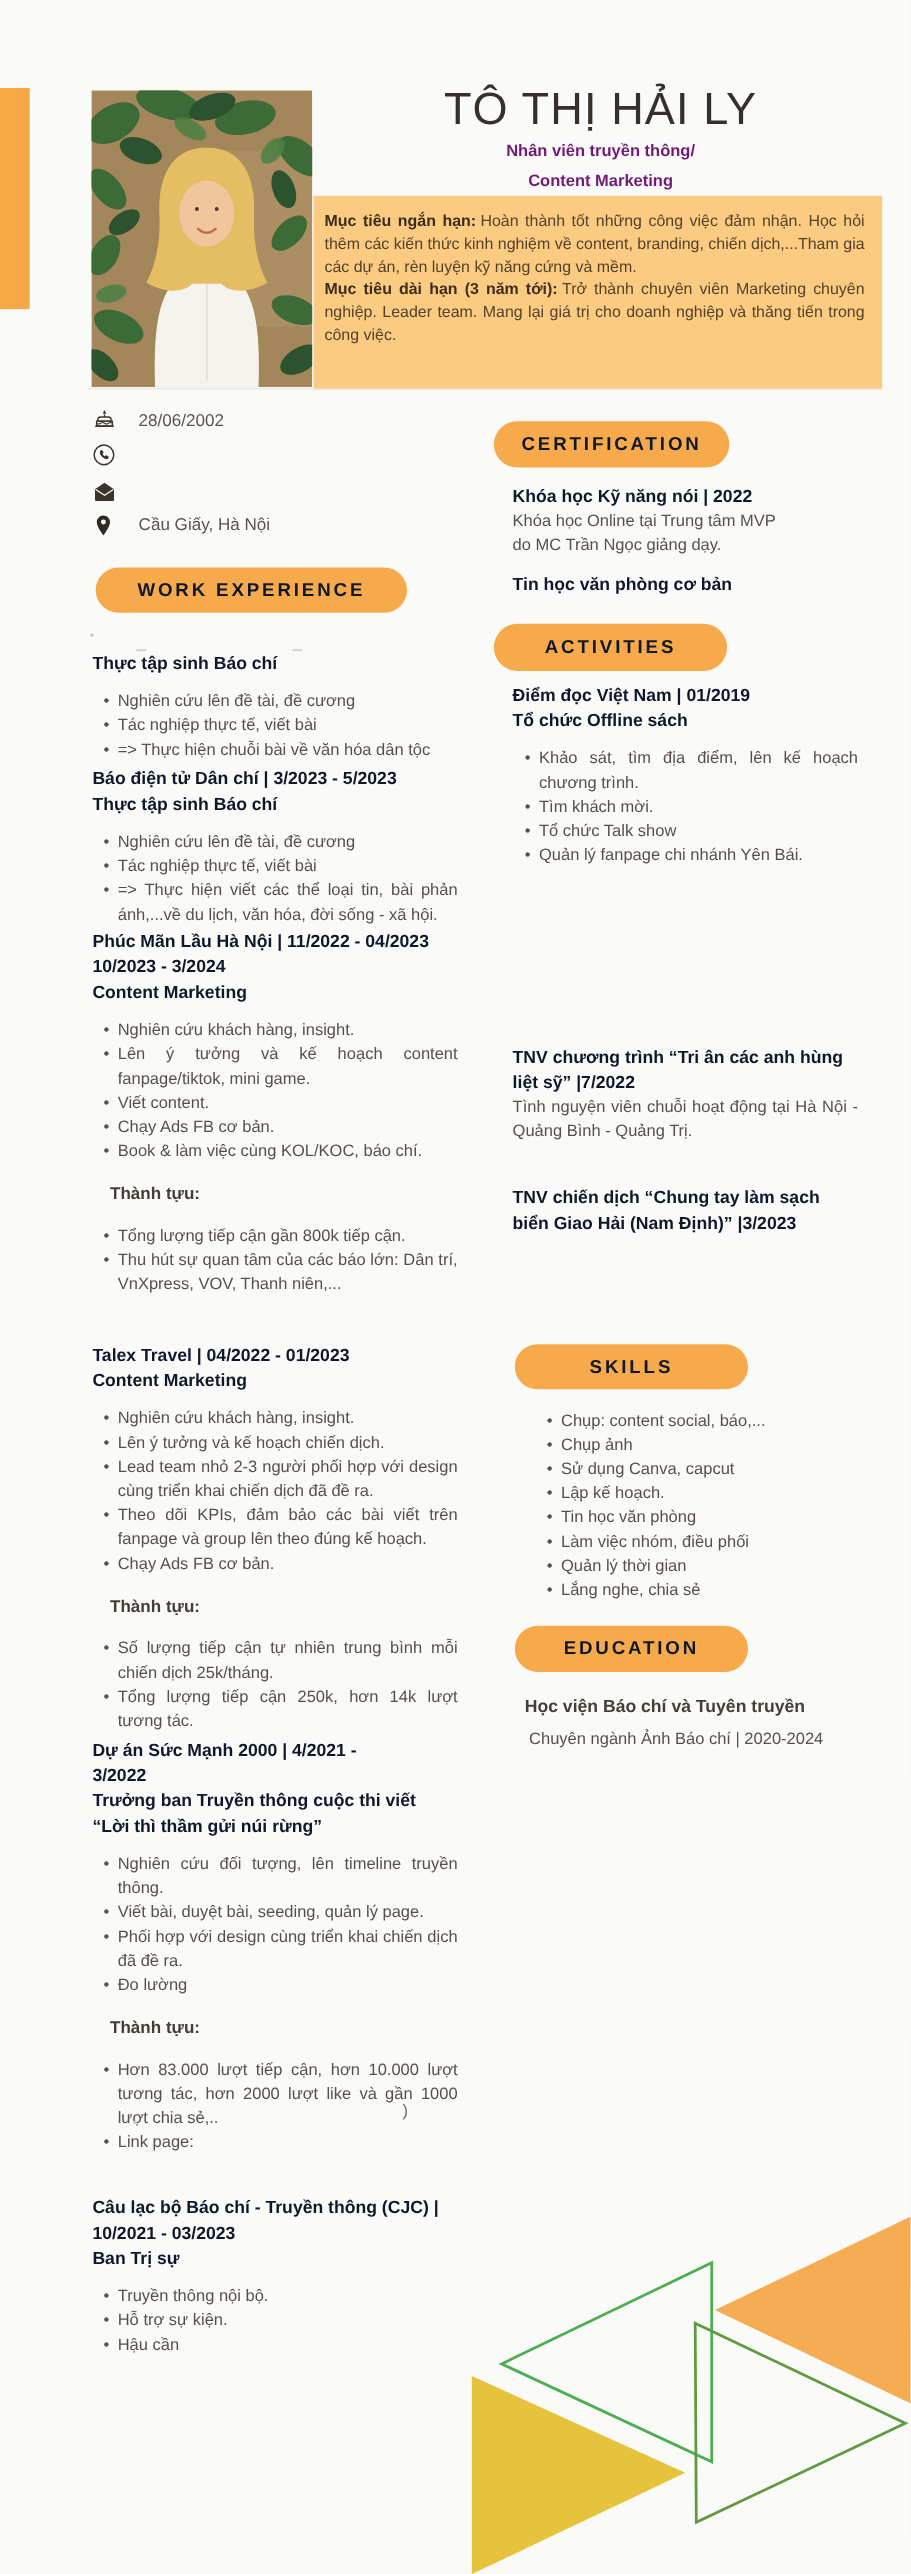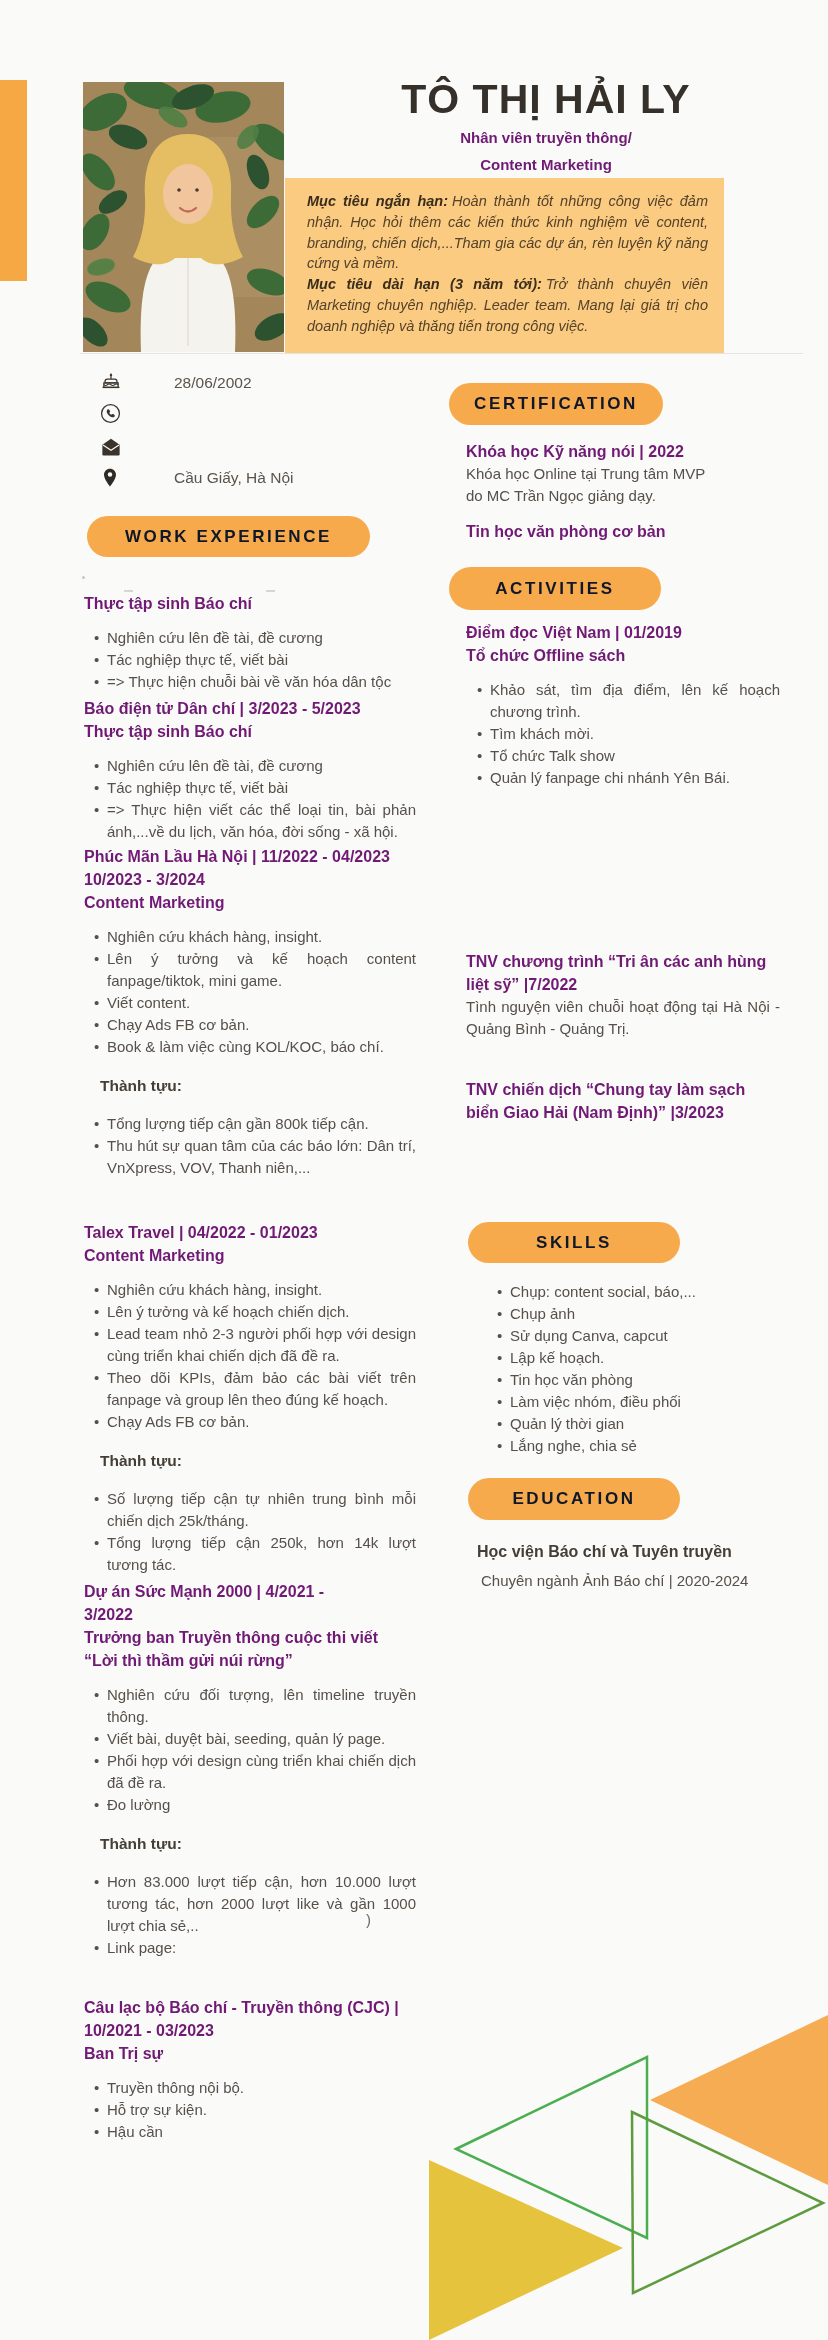--- a/index.html
+++ b/index.html
@@ -4,41 +4,41 @@
 <style>
   html,body{margin:0;padding:0;}
   body{font-family:"Liberation Sans","DejaVu Sans",sans-serif;background:#e9e9e9;}
   .page{position:relative;width:828px;height:2340px;background:#fafaf8;margin:0 auto;overflow:hidden;}
   .abs{position:absolute;}
 
   
   .accent-block{left:0;top:80px;width:27px;height:201px;background:#F6A845;}
   .photo{left:83px;top:82px;width:201px;height:270px;overflow:hidden;}
   .header-text{left:330px;top:74px;width:432px;text-align:center;color:#36302a;}
-  .cv-name{font-size:41px;font-weight:bold;line-height:50px;letter-spacing:1px;}
+  .cv-name{font-size:41px;font-weight:normal;line-height:50px;letter-spacing:1px;}
   .cv-role{font-size:15px;font-weight:bold;line-height:27px;color:#701a75;}
-  .objectives{left:285px;top:178px;width:439px;height:176px;background:#FBCB82;box-sizing:border-box;
-    padding:13px 16px 6px 22px;font-size:14.5px;line-height:20.8px;text-align:justify;color:#54422a;font-style:italic;}
+  .objectives{left:285px;top:178px;width:517px;height:176px;background:#FBCB82;box-sizing:border-box;
+    padding:13px 16px 6px 10px;font-size:14.5px;line-height:20.8px;text-align:justify;color:#54422a;}
   .objectives p{margin:0;}
   .objectives b{color:#3a2d1c;margin-right:4px;}
   .header-divider{left:80px;top:353px;width:723px;height:1px;background:#e6e4df;}
 
   
-  .contact-row{left:100px;display:flex;align-items:flex-start;gap:32px;}
+  .contact-row{left:84px;display:flex;align-items:flex-start;}
   .contact-row .cicon{width:24px;flex:0 0 24px;}
   .contact-row .cval{margin-left:18px;font-size:15.5px;line-height:22px;color:#5a544d;padding-top:1px;}
 
   
   .pill{background:#F7AA4B;border-radius:22px;display:flex;align-items:center;justify-content:center;
     font-weight:bold;color:#0f172a;letter-spacing:2.6px;font-size:17px;}
 
   
   .entry{left:84px;width:332px;color:#57504a;}
   .rentry{left:466px;width:314px;color:#57504a;}
-  .entry .hline,.rentry .hline{font-size:16px;font-weight:bold;line-height:23px;color:#701a75;margin:0;}
+  .entry .hline,.rentry .hline{font-size:16px;font-weight:bold;line-height:23px;color:#0f172a;margin:0;}
   .entry ul,.rentry ul{margin:12px 0 0;padding:0 0 0 23px;list-style:none;font-size:15px;line-height:22px;text-align:justify;}
   .rentry ul{padding-left:24px;}
   .entry li,.rentry li{position:relative;}
   .entry li::before,.rentry li::before{content:"\2022";position:absolute;left:-13px;}
   .ach-label{font-size:15.5px;font-weight:bold;line-height:23px;color:#453e37;margin:16px;}
   ul.tight{margin-top:0;}
   .rentry .desc{font-size:15px;line-height:22px;margin:0;text-align:justify;}
   .skills-ul{padding-left:44px !important;text-align:left !important;}
   .edu-school{font-size:16px;font-weight:bold;line-height:23px;color:#453e37;margin:0;}
   .edu-detail{font-size:15px;line-height:22px;margin:7px 0 0 4px;color:#57504a;}

